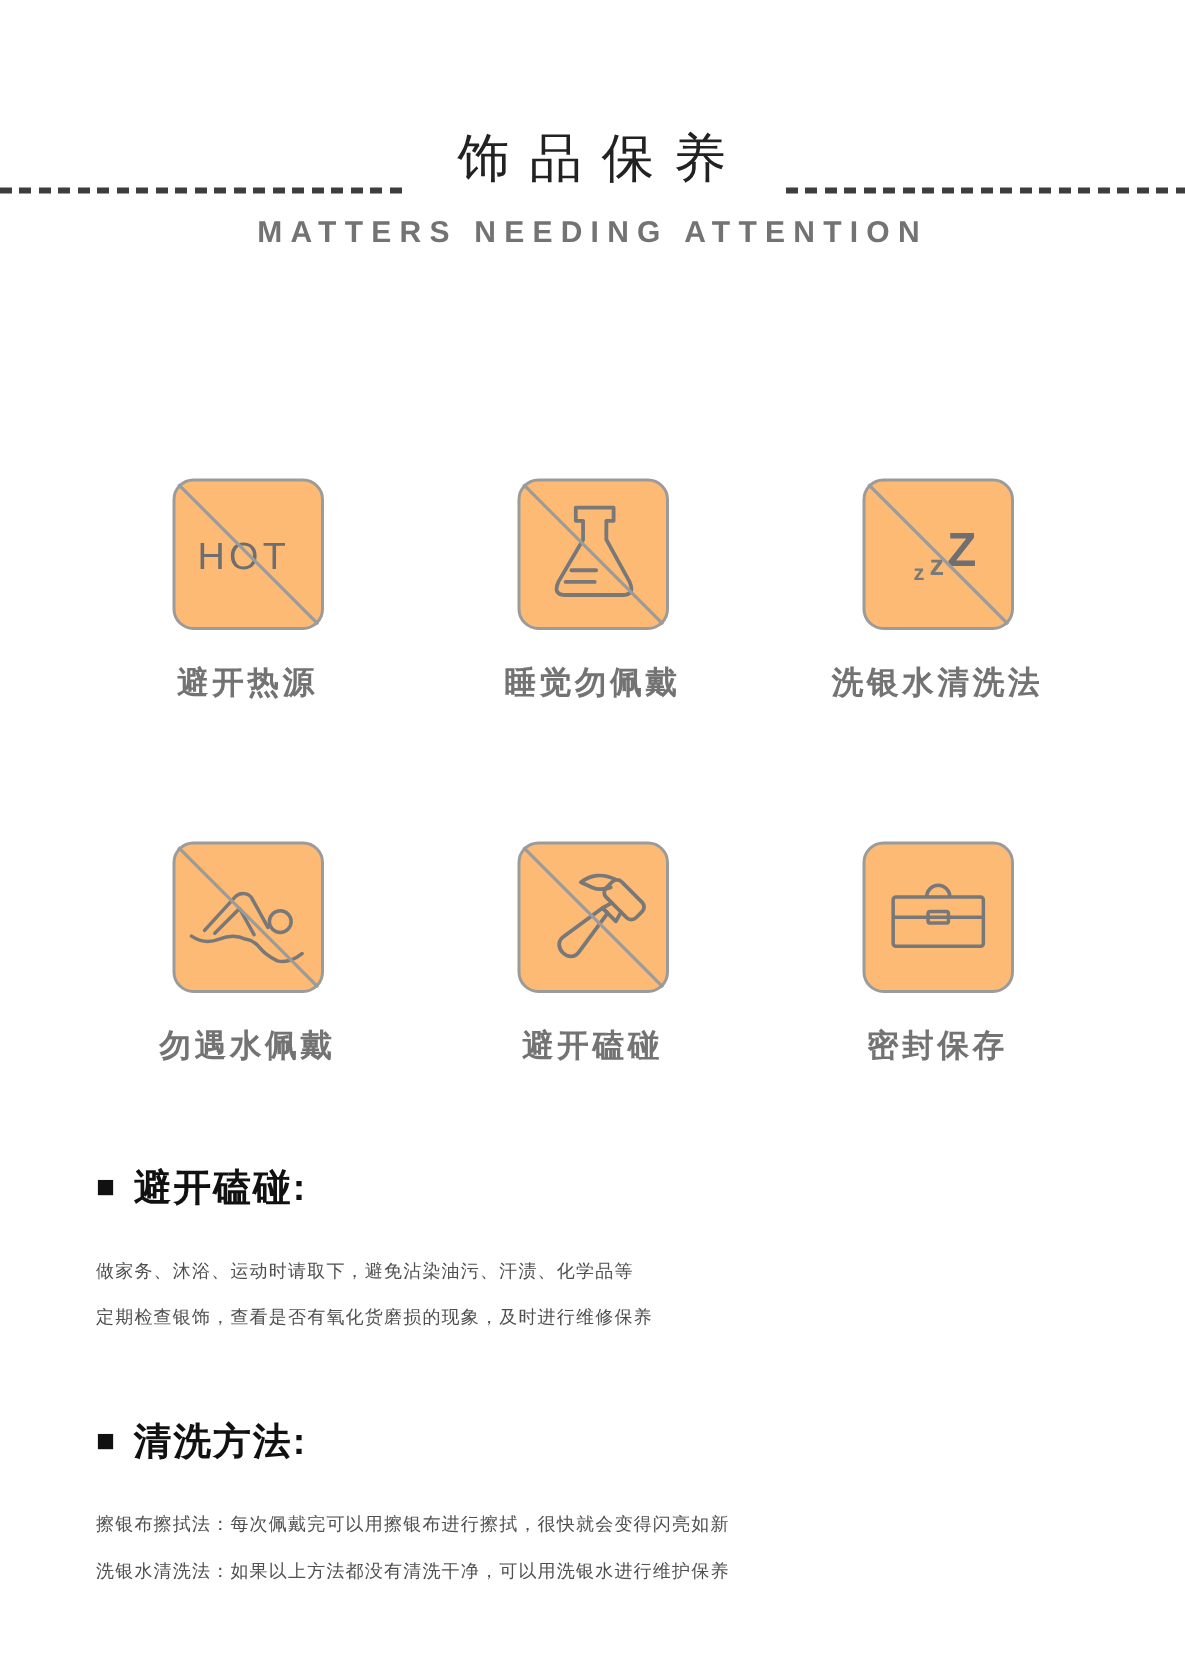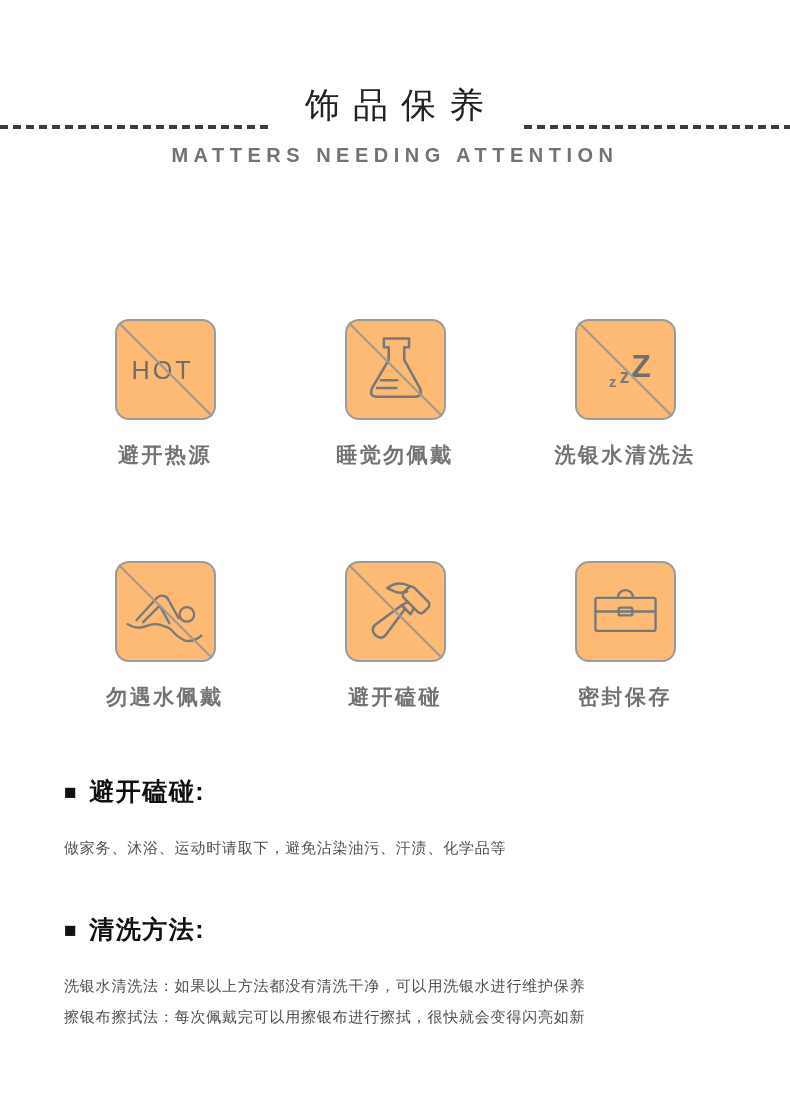--- a/index.html
+++ b/index.html
@@ -84,21 +84,21 @@
     color: #111111;
     letter-spacing: 1.5px;
   }
   .section-heading .bullet {
     font-size: 21px;
     margin-right: 11px;
     color: #111111;
   }
   .section-body { margin-top: 24px; }
   .section-body p {
-    font-size: 15px;
+    font-size: 12px;
     line-height: 31px;
     color: #4f4f4f;
     letter-spacing: 0.8px;
     white-space: nowrap;
   }
   .text-section + .text-section { margin-top: 50px; }
 
   svg text { font-family: "Liberation Sans", "DejaVu Sans", sans-serif; }
 </style>
 </head>
@@ -197,27 +197,28 @@
 
   </div>
 
   <div class="text-section first">
     <h2 class="section-heading">
       <span class="bullet">■</span>
       <span>避开磕碰:</span>
     </h2>
     <div class="section-body">
       <p>做家务、沐浴、运动时请取下，避免沾染油污、汗渍、化学品等</p>
+      <p>定期检查银饰，查看是否有氧化货磨损的现象，及时进行维修保养</p>
     </div>
   </div>
 
   <div class="text-section">
     <h2 class="section-heading">
       <span class="bullet">■</span>
       <span>清洗方法:</span>
     </h2>
     <div class="section-body">
+      <p>擦银布擦拭法：每次佩戴完可以用擦银布进行擦拭，很快就会变得闪亮如新</p>
       <p>洗银水清洗法：如果以上方法都没有清洗干净，可以用洗银水进行维护保养</p>
-      <p>擦银布擦拭法：每次佩戴完可以用擦银布进行擦拭，很快就会变得闪亮如新</p>
     </div>
   </div>
 
 </div>
 
 </body></html>

